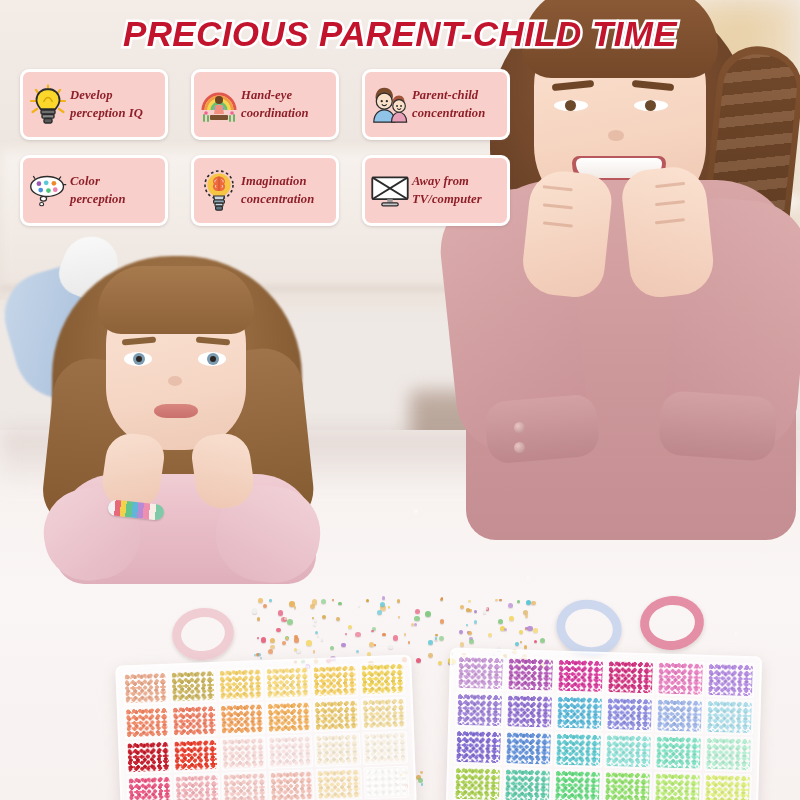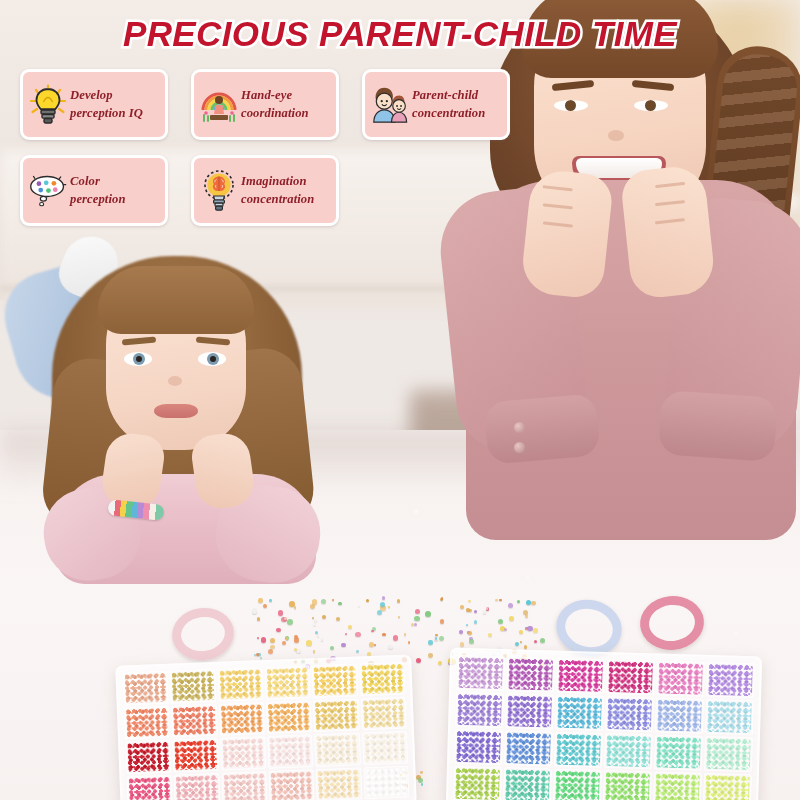--- a/index.html
+++ b/index.html
@@ -850,15 +850,30 @@
             <rect x="15" y="34.2" width="8" height="3" rx="1" fill="#c9d7e2" stroke="#2b2b2b" stroke-width="1.2"></rect>
             <rect x="15.6" y="37.2" width="6.8" height="4" rx="1.4" fill="#5f7385" stroke="#2b2b2b" stroke-width="1.2"></rect>
           </svg>
         </span>
         <span class="card-text">
           <span>Imagination</span>
           <span class="l2">concentration</span>
         </span>
       </div>
 
+      <div class="card">
+        <span class="card-icon">
+          <svg width="44" height="38" viewBox="0 0 44 38">
+            <rect x="2.5" y="4" width="39" height="24" rx="1.6" fill="#ffffff" stroke="#2b2b2b" stroke-width="2"></rect>
+            <line x1="2.5" y1="4" x2="41.5" y2="28" stroke="#2b2b2b" stroke-width="2"></line>
+            <line x1="41.5" y1="4" x2="2.5" y2="28" stroke="#2b2b2b" stroke-width="2"></line>
+            <rect x="19" y="28" width="6" height="4" fill="#9b9b9b"></rect>
+            <rect x="13" y="32" width="18" height="3.4" rx="1.6" fill="#c9c9c9" stroke="#2b2b2b" stroke-width="1.4"></rect>
+          </svg>
+        </span>
+        <span class="card-text">
+          <span>Away from</span>
+          <span class="l2">TV/computer</span>
+        </span>
+      </div>
     </div>
   </div>
 </div>
 
 </body></html>

